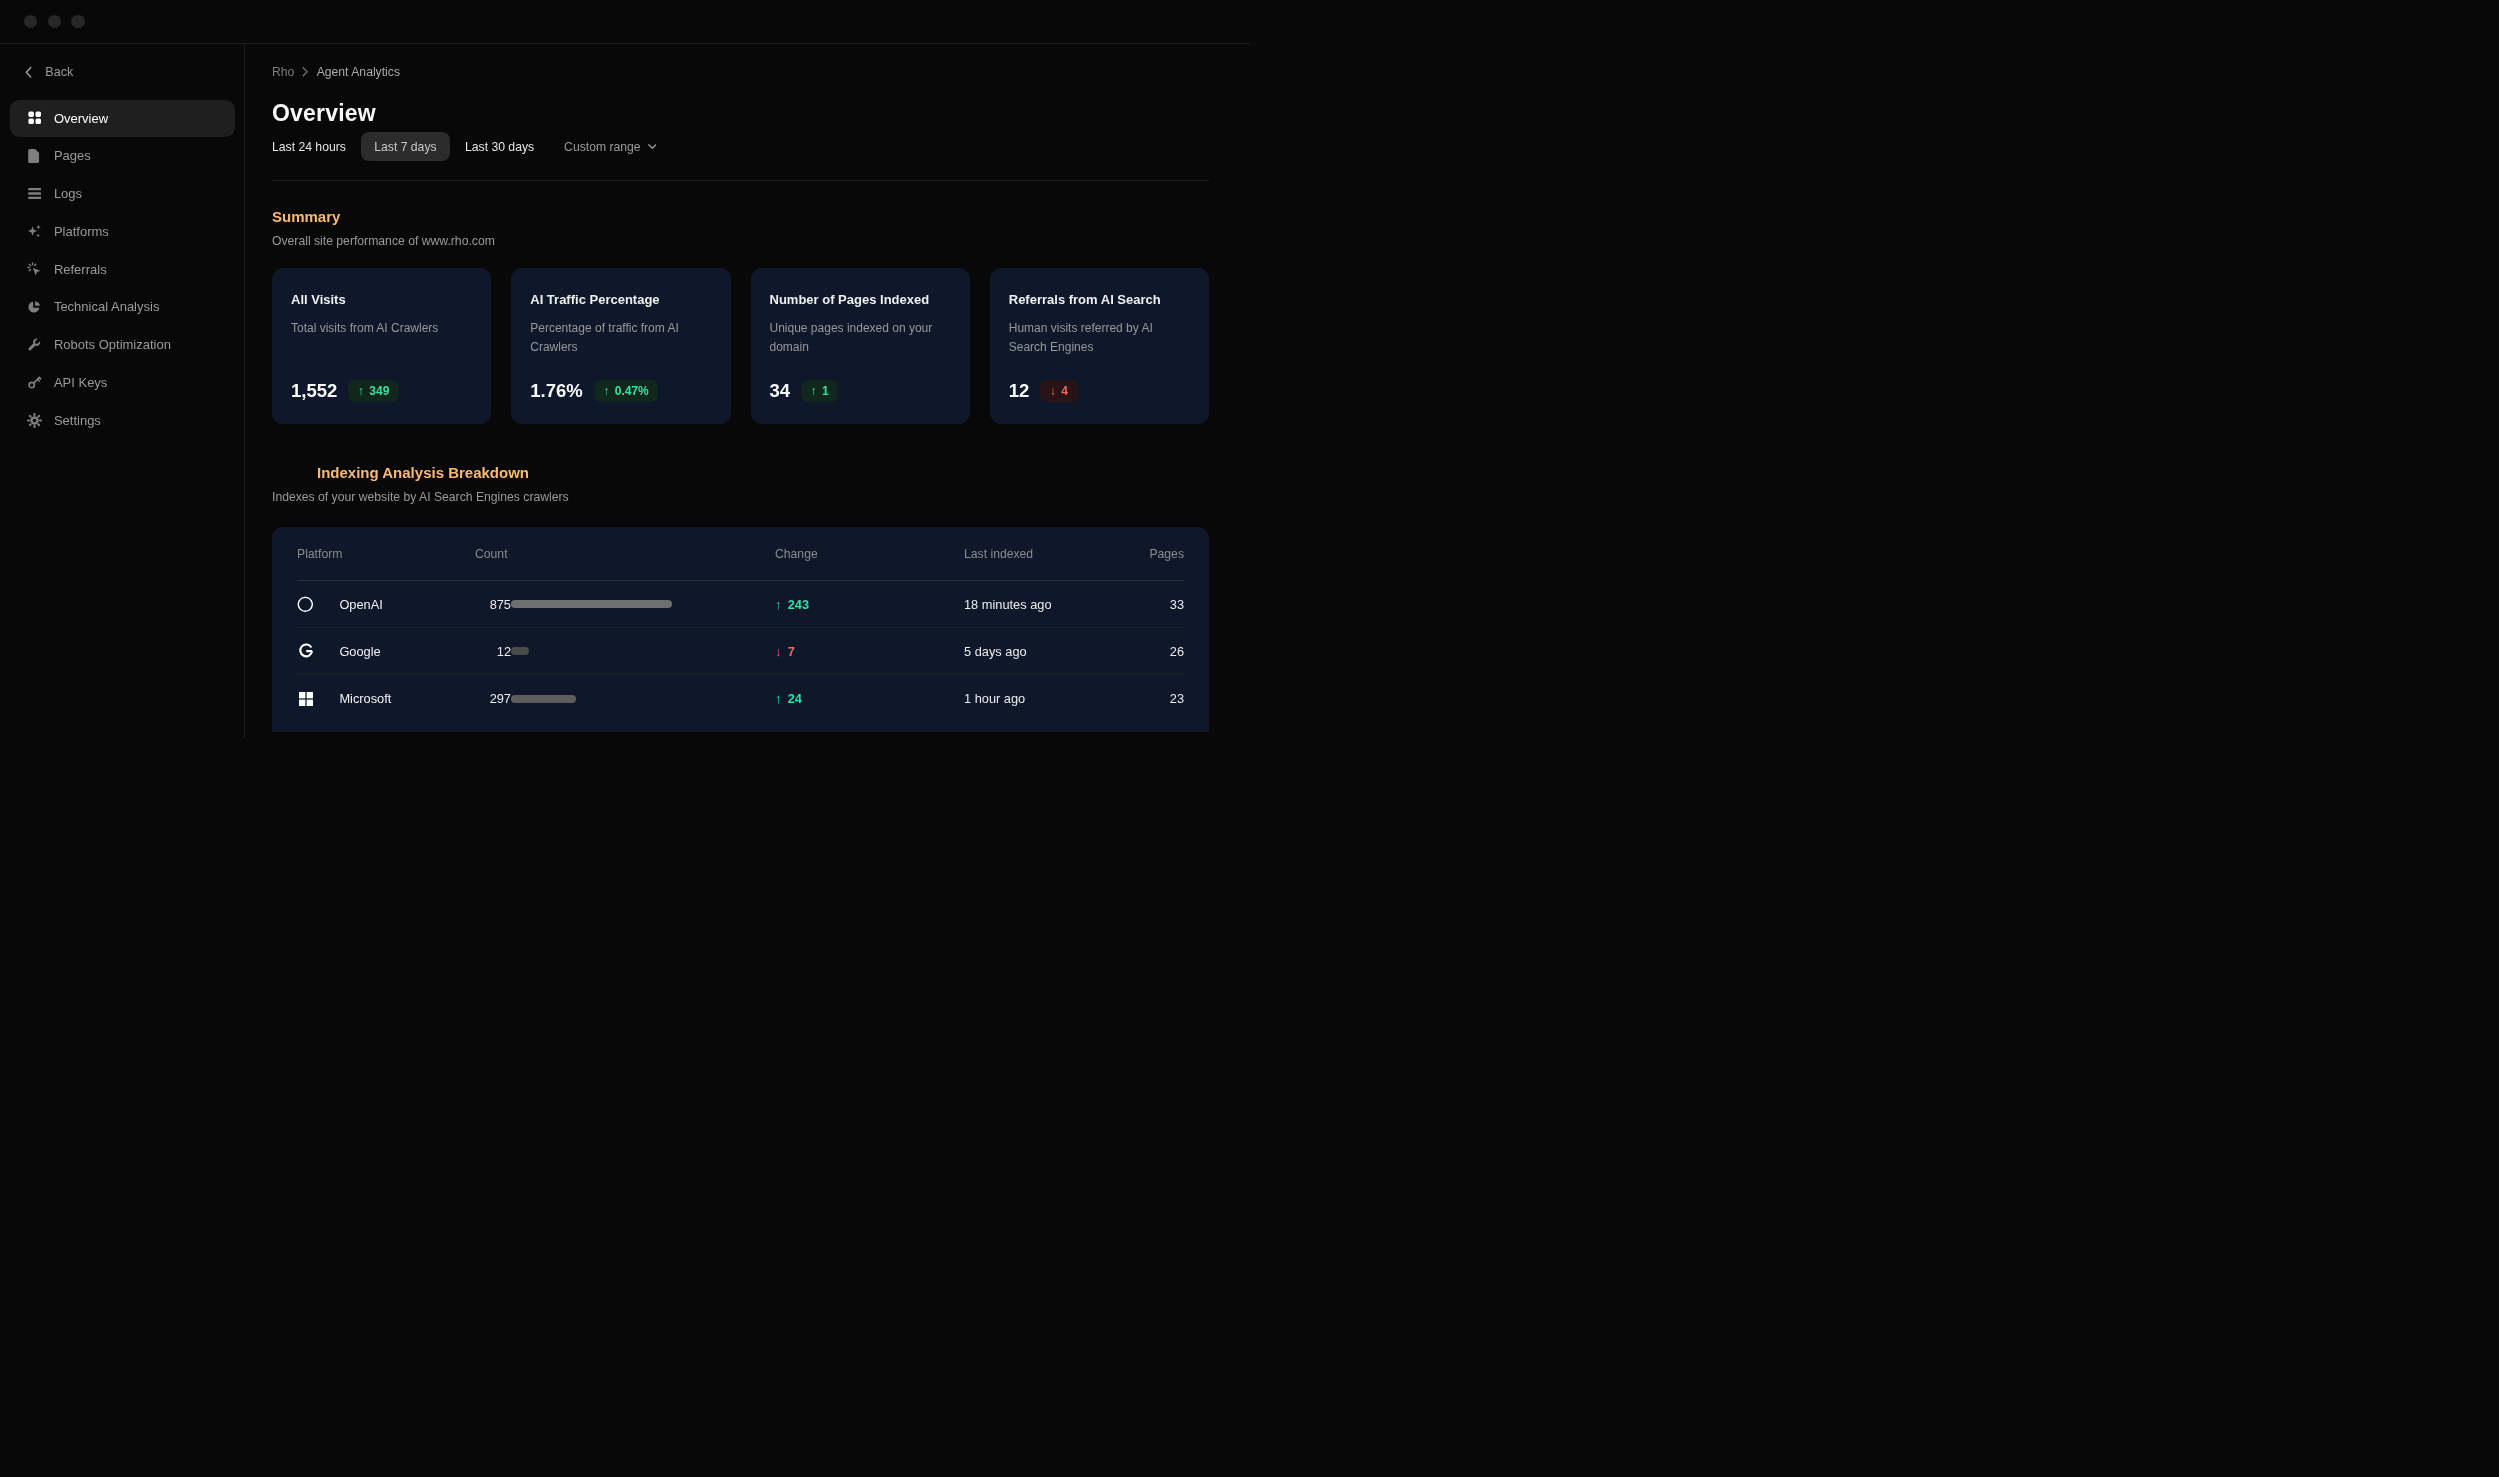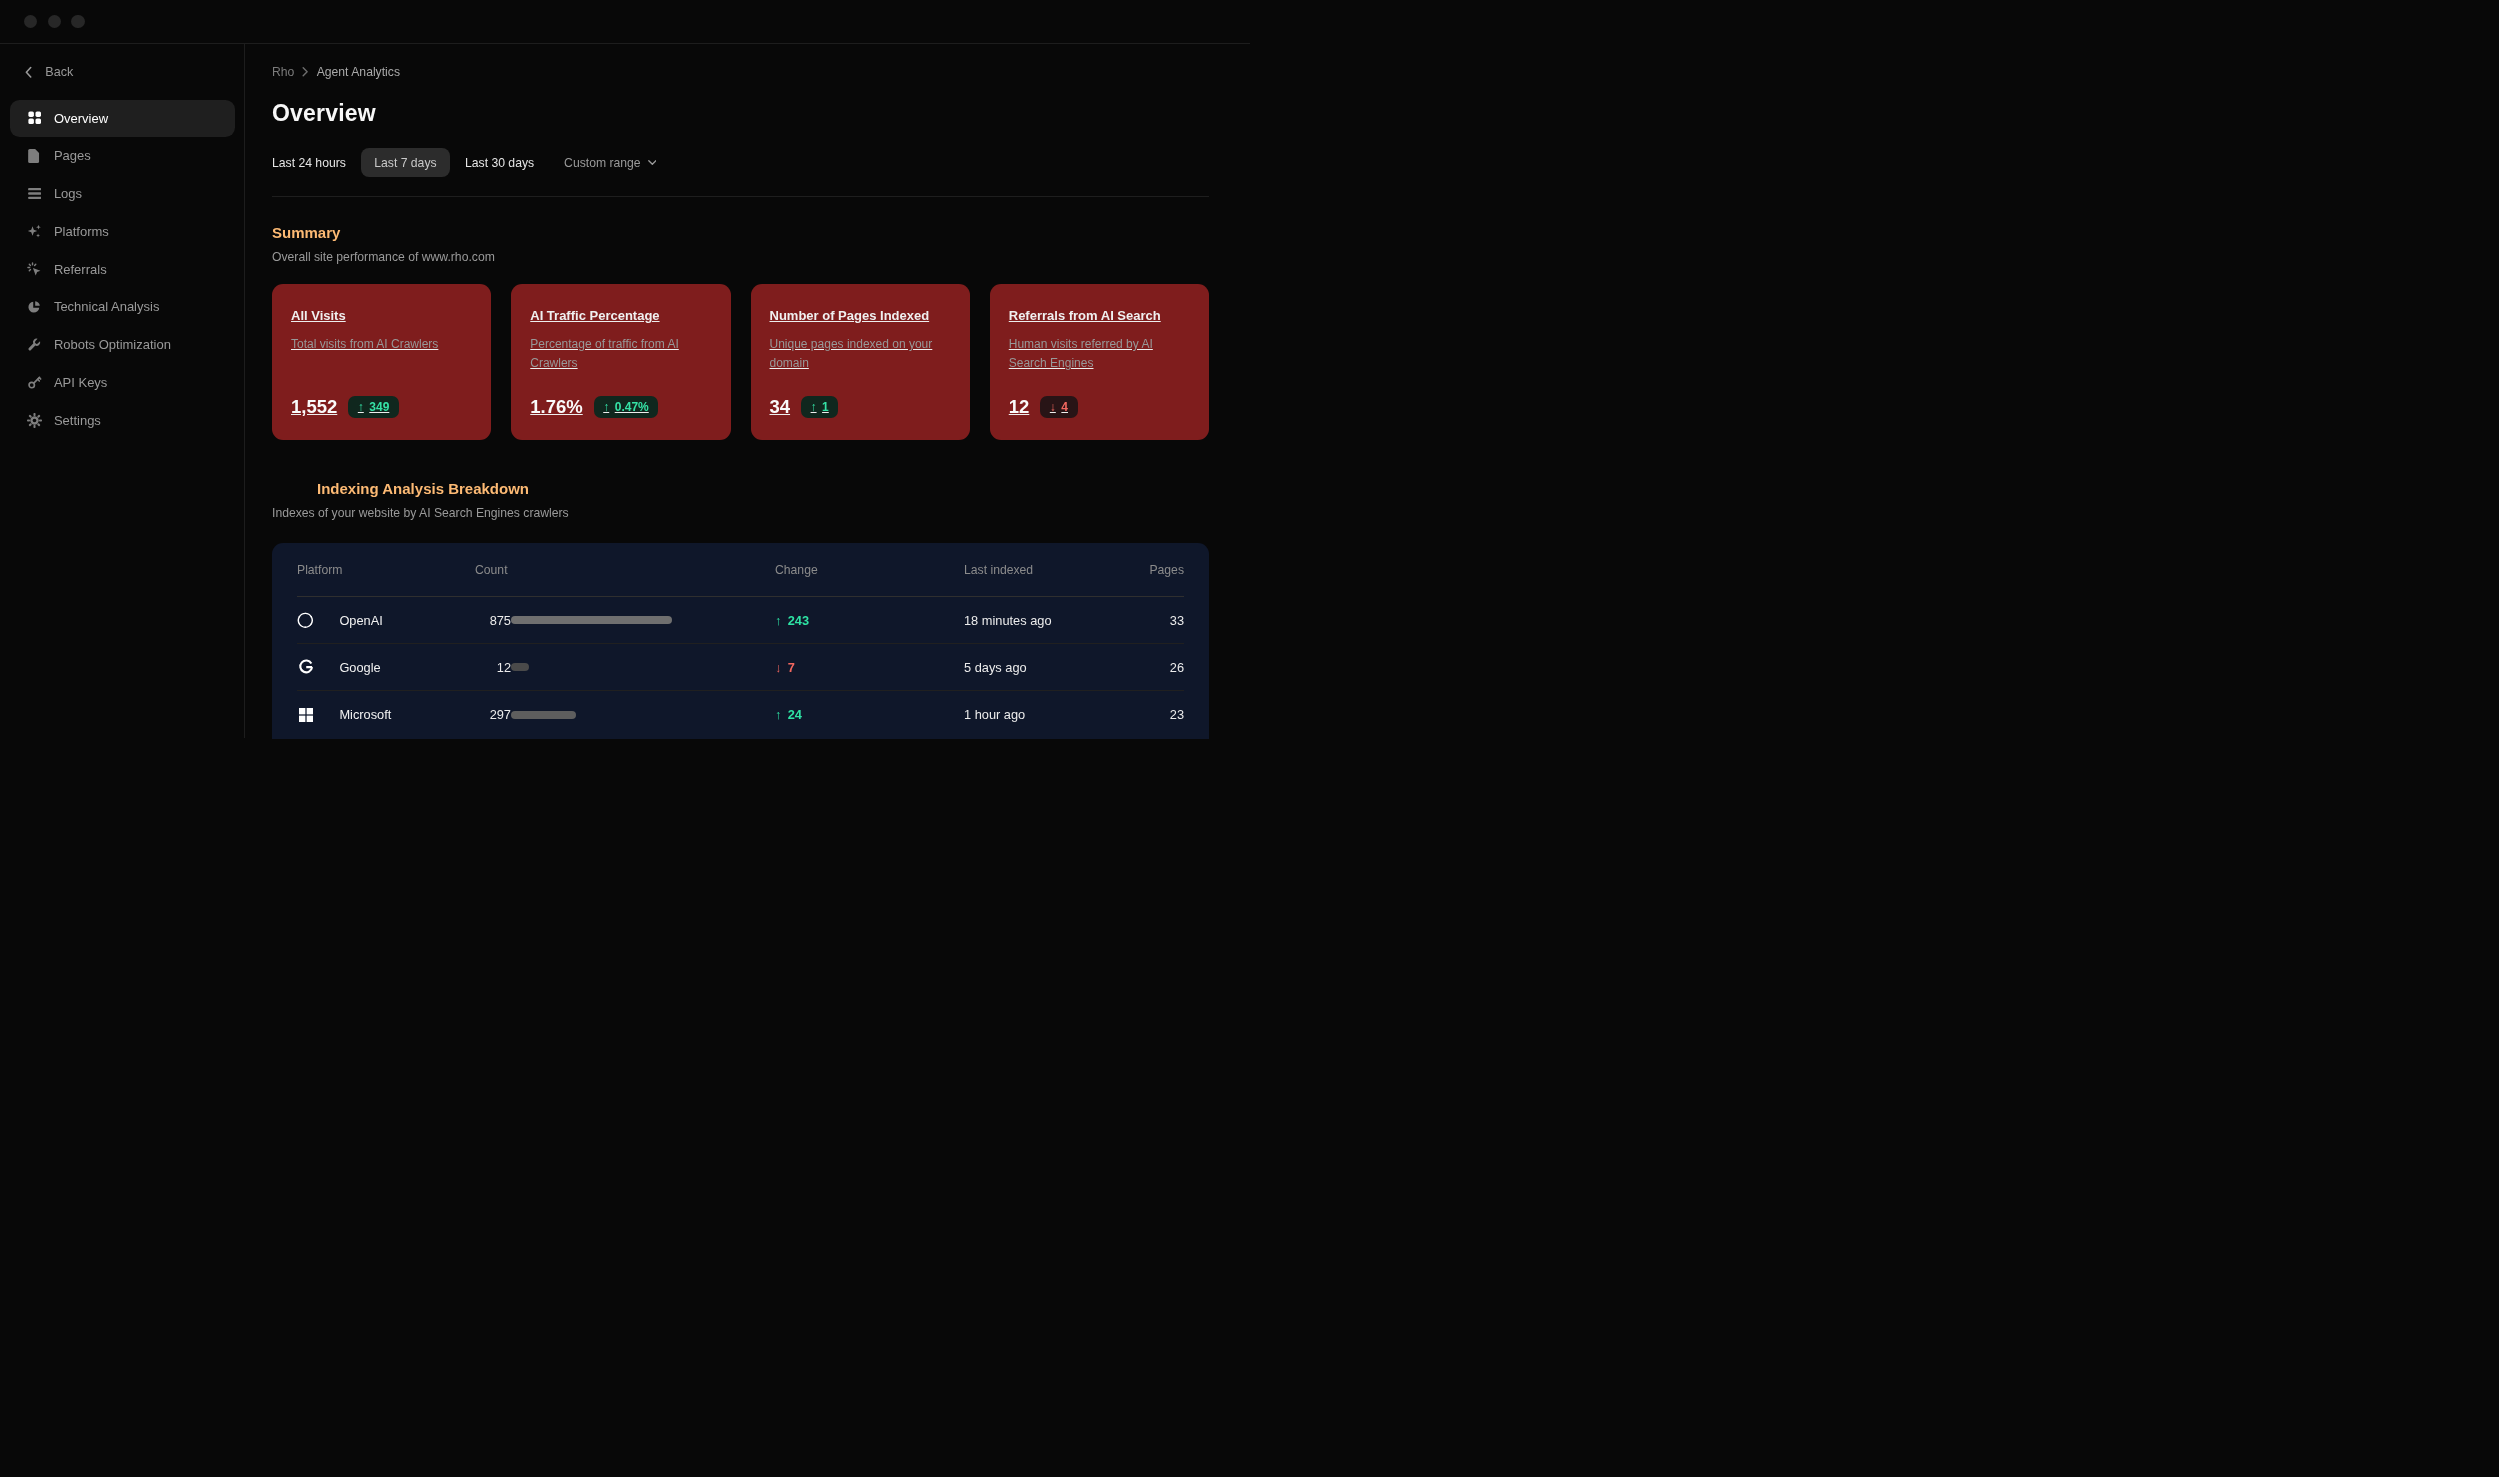--- a/index.html
+++ b/index.html
@@ -24,38 +24,38 @@
   .nav-item.active { background:#1f1f1f; color:#fff; }
   svg { display:block; }
 
   
   .main { flex:1; padding:0 41px 0 27px; }
   .breadcrumb { margin-top:21px; display:flex; align-items:center; gap:8px; font-size:12.2px; }
   .crumb-root { color:#7b7b7b; }
   .crumb-cur { color:#a9a9a9; }
   .page-title { margin-top:23px; font-size:23px; font-weight:700; color:#f7f7f7; line-height:1; letter-spacing:0.2px; }
 
-  .tabs { margin-top:23px; display:flex; align-items:center; height:29px; }
+  .tabs { margin-top:7px; display:flex; align-items:center; height:29px; }
   .tab { padding:0 15px; height:29px; display:flex; align-items:center; gap:7px;
     font-size:12.2px; color:#e5e5e5; white-space:nowrap; cursor:default; }
   .tab:first-child { padding-left:0; }
   .tab.active { background:#2c2c2c; border-radius:8px; color:#c9c9c9; padding:0 13.4px; }
   .tab.muted { color:#9a9a9a; }
 
   .divider { margin-top:19px; height:0.8px; background:#1e1e1e; }
 
   .section-title { font-size:15px; font-weight:700; color:#fdba74; line-height:1; }
   .section-sub { margin-top:11px; font-size:12.2px; color:#9a9a9a; line-height:1; }
   .summary-title { margin-top:28px; }
   .indexing-title { margin-top:41px;margin-left:45px; }
 
   
   .cards { margin-top:21px; display:grid; grid-template-columns:repeat(4,1fr); gap:20px; }
-  .card { background:#7f1d1d; border-radius:11px; height:156px; padding:24px 19px 22px;
-    display:flex; flex-direction:column;text-decoration:underline; }
+  .card { background:#0f172a; border-radius:11px; height:156px; padding:24px 19px 22px;
+    display:flex; flex-direction:column; }
   .card-title { font-size:13px; font-weight:600; color:#f0f0f0; }
   .card-sub { margin-top:12px; font-size:12px; color:#989898; line-height:1.6; max-width:163px; }
   .card-value-row { margin-top:auto; display:flex; align-items:center; gap:11px; }
   .card-value { font-size:18.5px; font-weight:700; color:#fafafa; }
   .badge { display:flex; align-items:center; gap:5.5px; padding:4px 9.5px; border-radius:7px;
     font-size:12px; font-weight:600; }
   .badge .arrow { font-size:12px; }
   .badge.up { color:#35e2a6; background:#10271e; }
   .badge.down { color:#f2675f; background:#281416; }
 

